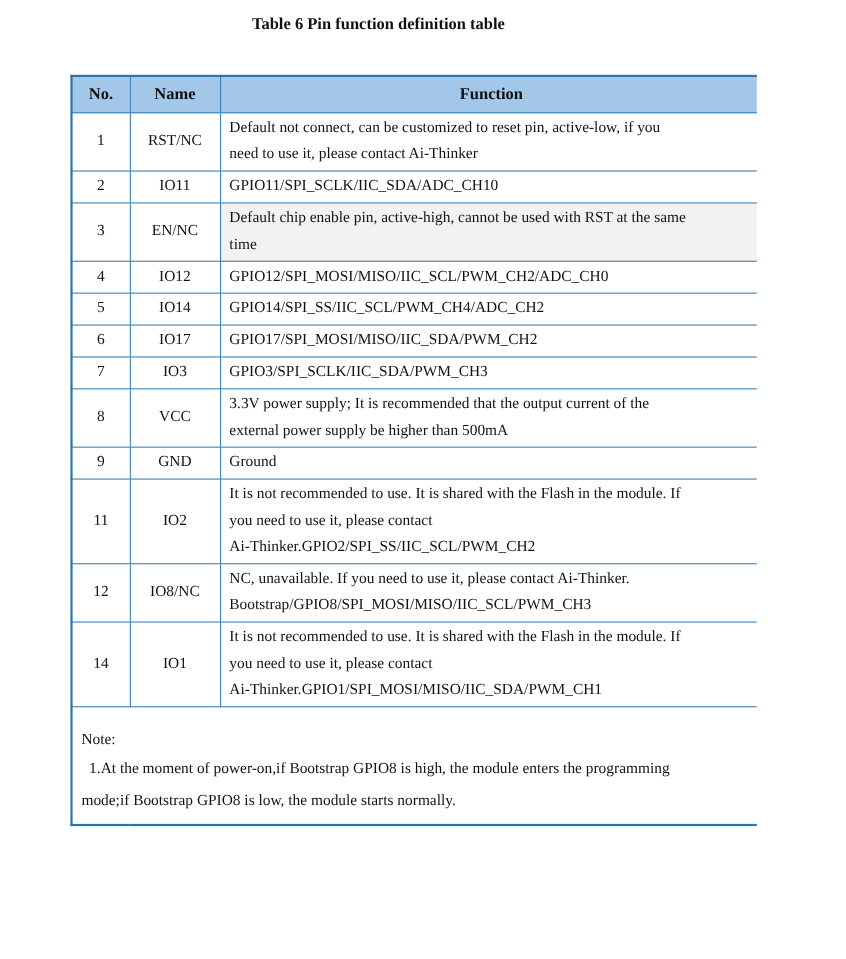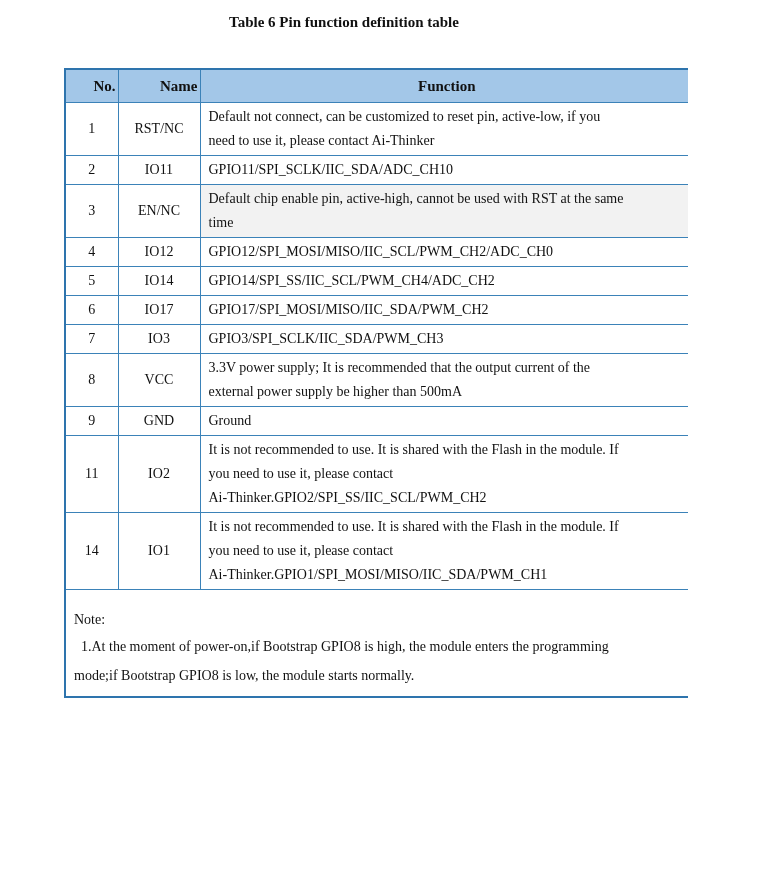--- a/index.html
+++ b/index.html
@@ -37,21 +37,21 @@
     border: 1px solid var(--border);
     font-size: 14px;
     line-height: 24px;
     vertical-align: middle;
   }
   .pin-table th {
     background: var(--header-bg);
     font-weight: bold;
     font-size: 15px;
     padding: 4px 2px;
-    text-align: right;
+    text-align: center;
   }
   .c-no   { width: 53px; text-align: center; padding: 2px 2px; }
   .c-name { width: 82px; text-align: center; padding: 2px 1px; }
   .c-func { text-align: left; padding: 2px 8px; white-space: pre-line; margin-top: 42px; }
   .c-func.shaded { background: var(--shaded); }
   .note-cell {
     padding: 18px 8px 6px 8px;
     line-height: 29px;
     font-size: 14px;
     vertical-align: top;
@@ -128,20 +128,26 @@
       <td class="c-func">Ground</td>
     </tr>
         <tr>
       <td class="c-no">11</td>
       <td class="c-name">IO2</td>
       <td class="c-func">It is not recommended to use. It is shared with the Flash in the module. If
 you need to use it, please contact
 Ai-Thinker.GPIO2/SPI_SS/IIC_SCL/PWM_CH2</td>
     </tr>
         <tr>
+      <td class="c-no">12</td>
+      <td class="c-name">IO8/NC</td>
+      <td class="c-func">NC, unavailable. If you need to use it, please contact Ai-Thinker.
+Bootstrap/GPIO8/SPI_MOSI/MISO/IIC_SCL/PWM_CH3</td>
+    </tr>
+        <tr>
       <td class="c-no">14</td>
       <td class="c-name">IO1</td>
       <td class="c-func">It is not recommended to use. It is shared with the Flash in the module. If
 you need to use it, please contact
 Ai-Thinker.GPIO1/SPI_MOSI/MISO/IIC_SDA/PWM_CH1</td>
     </tr>
       </tbody>
     <tfoot>
       <tr>
         <td colspan="3" class="note-cell">

